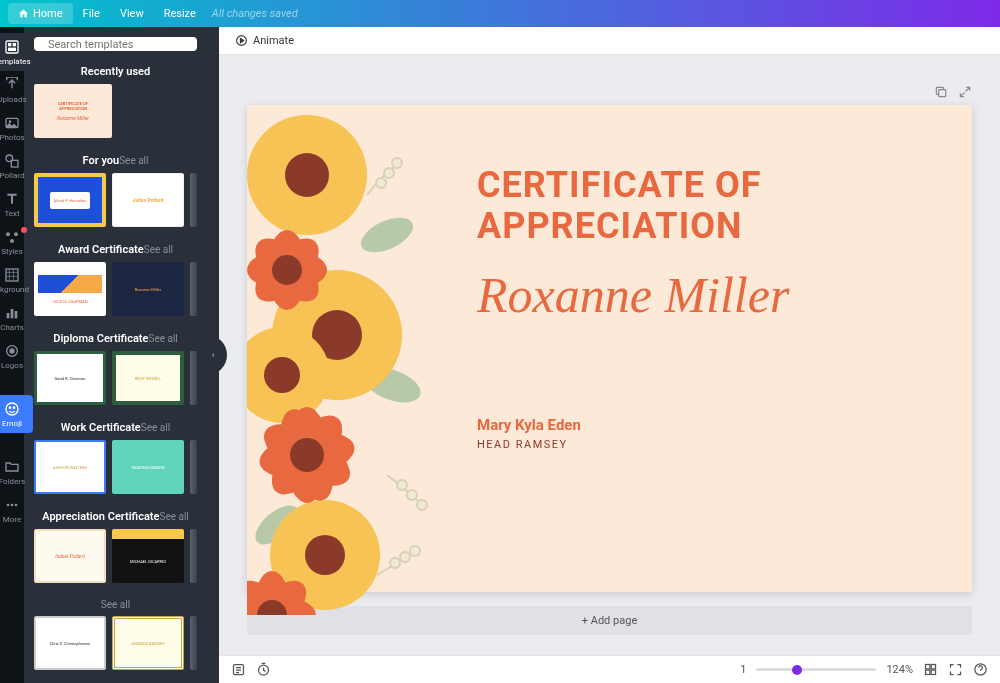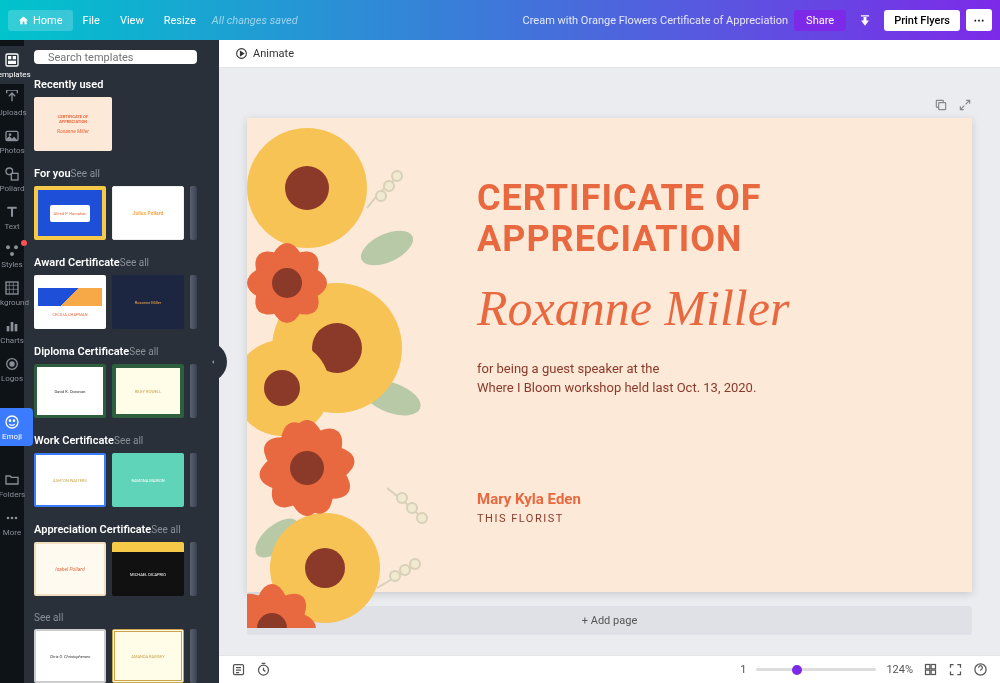--- a/index.html
+++ b/index.html
@@ -1,17 +1,17 @@
 <!DOCTYPE html>
 <html><head>
 <meta charset="utf-8">
 <style>
 *{margin:0;padding:0;box-sizing:border-box;font-family:-apple-system,BlinkMacSystemFont,"Segoe UI",Roboto,sans-serif}
 body{width:1000px;height:683px;overflow:hidden;background:#fff;display:flex;flex-direction:column}
-.topbar{height:40px;background:linear-gradient(90deg,#00c4cc 0%,#7d2ae8 100%);display:flex;align-items:center;padding:0 8px;color:#fff;font-size:11px}
+.topbar{height:27px;background:linear-gradient(90deg,#00c4cc 0%,#7d2ae8 100%);display:flex;align-items:center;padding:0 8px;color:#fff;font-size:11px}
 .topbar .menu-item{padding:4px 10px;cursor:pointer;border-radius:3px}
 .topbar .home-btn{background:rgba(255,255,255,0.2);border-radius:3px;display:flex;align-items:center;gap:4px}
 .topbar .saved{color:rgba(255,255,255,0.55);margin-left:6px;font-style:italic}
 .topbar-right{margin-left:auto;display:flex;align-items:center;gap:6px}
 .topbar .share-btn{background:#7d2ae8;padding:4px 12px;border-radius:3px;color:#fff;cursor:pointer}
 .topbar .icon-btn{width:26px;height:22px;display:flex;align-items:center;justify-content:center;cursor:pointer;border-radius:3px}
 .topbar .print-btn{background:#fff;color:#000;padding:4px 10px;border-radius:3px;cursor:pointer;font-weight:500}
 .topbar .more-btn{background:#fff;color:#000;width:26px;height:22px;display:flex;align-items:center;justify-content:center;border-radius:3px;cursor:pointer;font-weight:bold}
 
 .main-row{flex:1;display:flex;min-height:0}
@@ -19,21 +19,21 @@
 .toolrail{width:24px;background:#0e1318;display:flex;flex-direction:column;align-items:center;padding-top:6px;color:#8a8f98}
 .toolrail .tool{width:42px;height:38px;display:flex;flex-direction:column;align-items:center;justify-content:center;font-size:8px;cursor:pointer;position:relative;gap:2px}
 .toolrail .tool.active{background:#293039;color:#fff}
 .toolrail .tool svg{width:16px;height:16px}
 .toolrail .tool .badge{position:absolute;top:4px;right:6px;width:6px;height:6px;background:#ff5154;border-radius:50%}
 
 .sidepanel{width:183px;background:#293039;display:flex;flex-direction:column;padding:10px 10px 0;overflow-y:auto;scrollbar-width:thin}
 .searchbox{display:flex;align-items:center;background:#fff;border-radius:4px;height:28px;padding:0 8px;gap:6px;margin-bottom:14px}
 .searchbox input{flex:1;border:none;outline:none;font-size:11px;background:transparent}
 .searchbox .filter-icon{color:#555}
-.section-head{display:flex;justify-content:flex-start;align-items:center;margin-bottom:6px}
+.section-head{display:flex;justify-content:center;align-items:center;margin-bottom:6px}
 .section-head .title{color:#fff;font-size:11px;font-weight:600}
 .section-head .seeall{color:#8a8f98;font-size:10px;cursor:pointer}
 .template-row{display:flex;gap:6px;margin-bottom:16px}
 .single-row .thumb{width:78px}
 .thumb{height:54px;border-radius:2px;flex-shrink:0;position:relative;overflow:hidden;font-size:5px;text-align:center;display:flex;flex-direction:column;align-items:center;justify-content:center;cursor:pointer}
 .thumb-more{width:8px;background:linear-gradient(90deg,#5a6270,#3a4150);border-radius:2px}
 .panel-collapse{width:12px;background:#293039;display:flex;align-items:center;justify-content:center;cursor:pointer;position:relative}
 .panel-collapse::before{content:"";position:absolute;width:20px;height:40px;background:#293039;border-radius:0 20px 20px 0;right:-8px}
 .panel-collapse svg{position:relative;z-index:1}
 
@@ -68,31 +68,20 @@
   <div class="menu-item home-btn">
     <svg width="11" height="11" viewBox="0 0 24 24" fill="#fff">
         <path d="M10 20v-6h4v6h5v-8h3L12 3 2 12h3v8z"></path>
       </svg>
     <span>Home</span>
   </div>
   <div class="menu-item">File</div>
   <div class="menu-item">View</div>
   <div class="menu-item">Resize</div>
   <div class="saved">All changes saved</div>
-  <div class="topbar-right">
-    <div style="color:rgba(255,255,255,0.85)">Cream with Orange Flowers Certificate of Appreciation</div>
-    <div class="share-btn">Share</div>
-    <div class="icon-btn">
-      <svg width="14" height="14" viewBox="0 0 24 24" fill="#fff">
-          <path d="M5 20h14v-2H5v2zm7-18L5.33 11h4.17v6h5v-6h4.17L12 2z" transform="rotate(180 12 12)"></path>
-        </svg>
-    </div>
-    <div class="print-btn">Print Flyers</div>
-    <div class="more-btn">⋯</div>
-  </div>
 </div>
 
 <div class="main-row">
 
   <div class="toolrail">
     <div class="tool active">
       <svg viewBox="0 0 24 24" fill="currentColor">
           <rect x="3" y="3" width="18" height="18" rx="2" fill="none" stroke="currentColor" stroke-width="2"></rect>
           <rect x="6" y="6" width="5" height="5"></rect>
           <rect x="13" y="6" width="5" height="5"></rect>
@@ -380,28 +369,24 @@
               <circle r="15" fill="#8b3a2a"></circle>
             </g>
           </svg>
         </div>
         <div class="cert-content">
           <div class="cert-title">
             <span>CERTIFICATE OF</span><br>
             <span>APPRECIATION</span>
           </div>
           <div class="cert-name">Roxanne Miller</div>
-          <div class="cert-desc">
-            <span>for being a guest speaker at the</span><br>
-            <span>Where I Bloom workshop held last Oct. 13, 2020.</span>
-          </div>
           <div class="cert-sigs">
             <div class="cert-sig">
               <div class="sig-name">Mary Kyla Eden</div>
-              <div class="sig-role">THIS FLORIST</div>
+              <div class="sig-role">HEAD RAMSEY</div>
             </div>
           </div>
         </div>
       </div>
       <div class="add-page">+ Add page</div>
     </div>
     <div class="statusbar">
       <div class="left-group">
         <svg width="15" height="15" viewBox="0 0 24 24" fill="none" stroke="currentColor" stroke-width="2">
             <rect x="4" y="4" width="16" height="16" rx="2"></rect>

